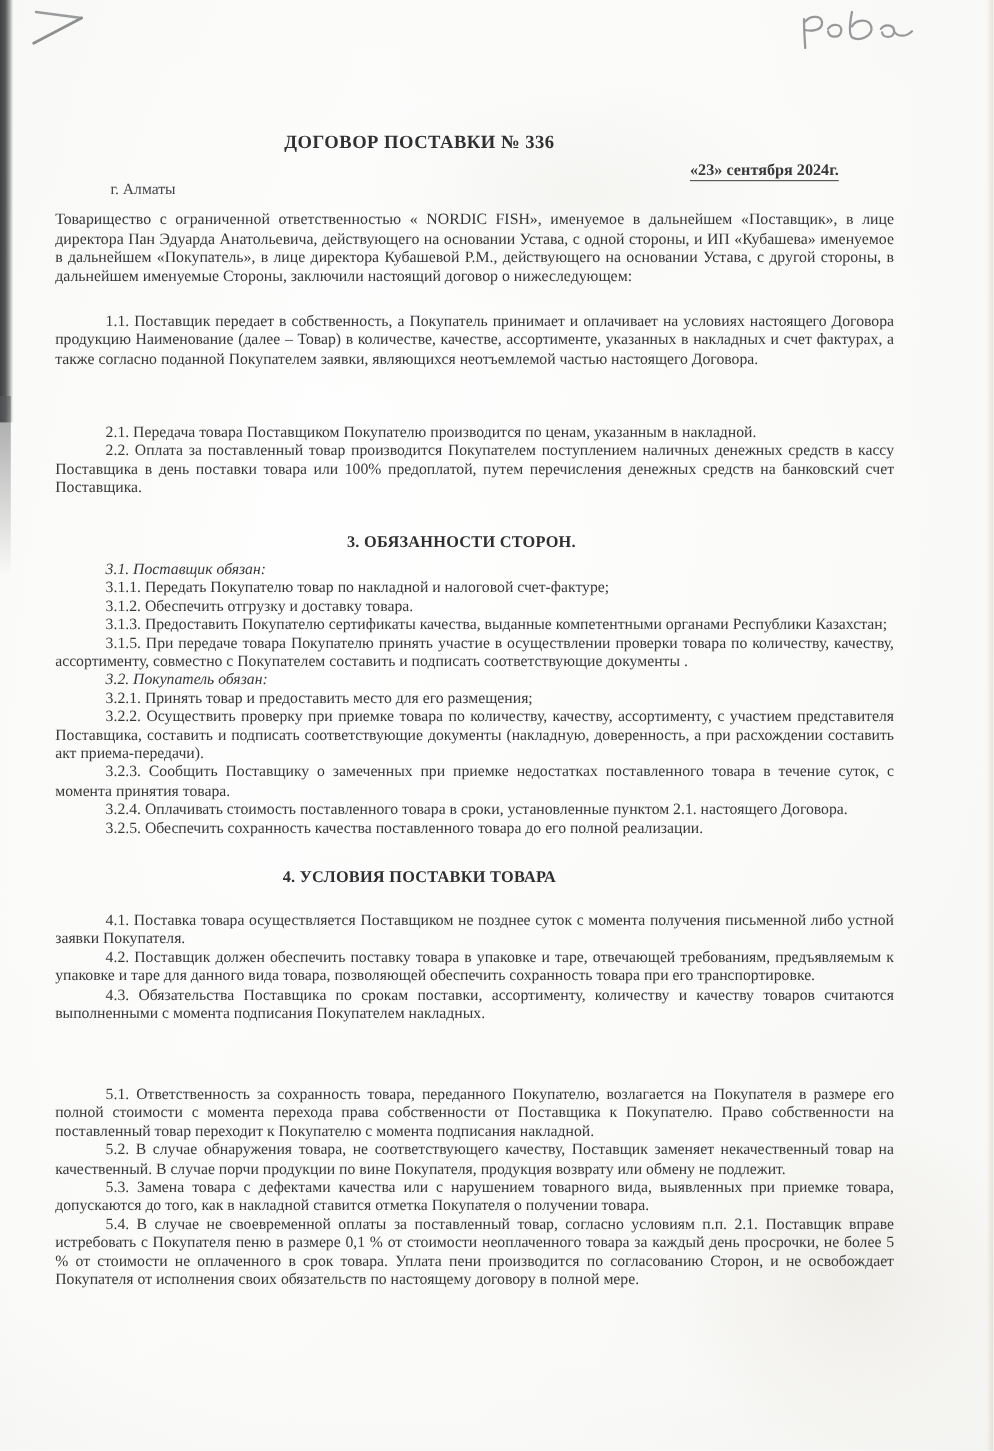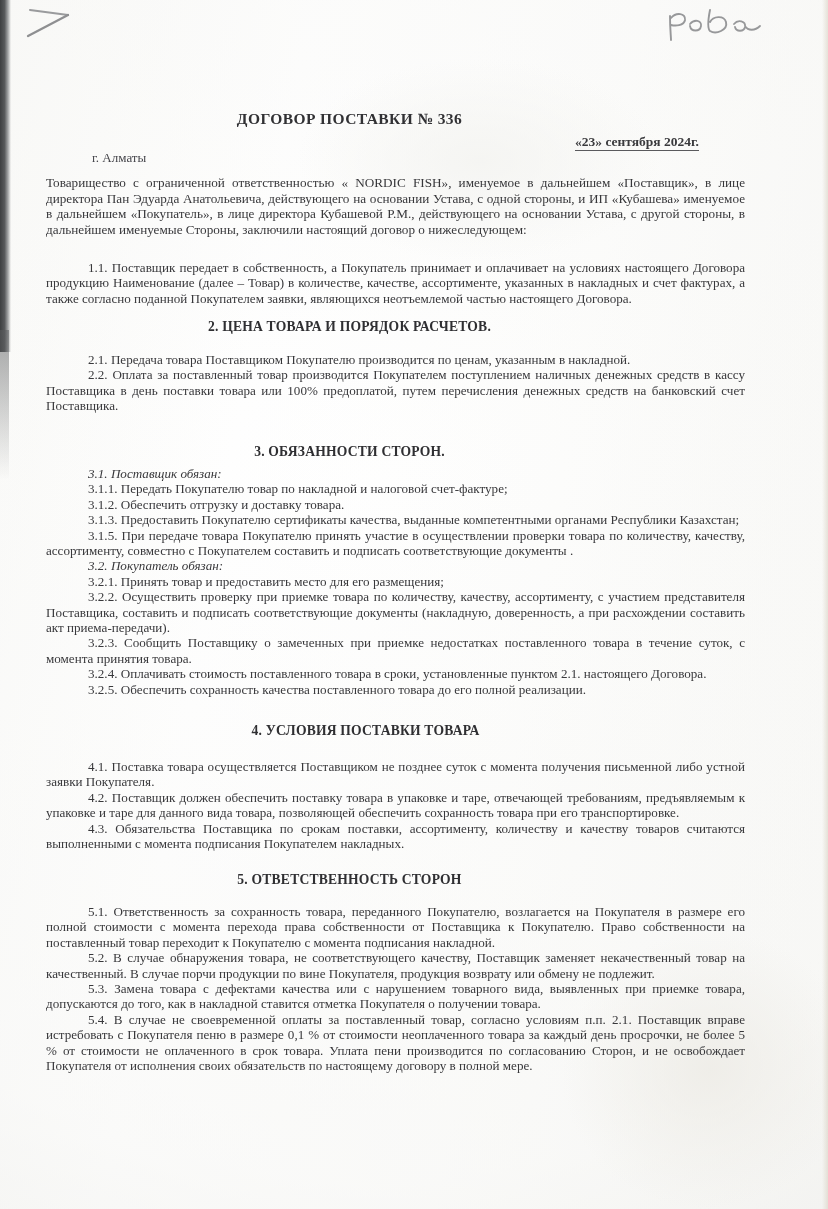--- a/index.html
+++ b/index.html
@@ -140,23 +140,23 @@
     margin: 0;
     text-indent: 42px;
   }
   .para p.it { font-style: italic; }
 
   
   #sec1-head   { top: 237px; }
   #sec1-body   { top: 260px; }
   #sec2-head   { top: 319px; }
   #sec2-body   { top: 352px; }
-  #sec3-head   { top: 444px; }
+  #sec3-head   { top: 444px; padding-left: 35px; }
   #sec3-body   { top: 466px; }
-  #sec4-head   { top: 723px; padding-left: 16px; }
+  #sec4-head   { top: 723px; }
   #sec4-body   { top: 759px; }
   #sec5-head   { top: 872px; }
   #sec5-body   { top: 904px; }
 
   
   #doc {
     filter: blur(.18px);
   }
 </style>
 </head>
@@ -193,21 +193,20 @@
   </div>
 
   <div class="row doc-city">г. Алматы</div>
 
   <div class="row preamble">Товарищество с ограниченной  ответственностью « NORDIC FISH», именуемое в дальнейшем  «Поставщик»,  в лице директора  Пан Эдуарда Анатольевича, действующего на основании Устава, с одной стороны, и  ИП «Кубашева»  именуемое в дальнейшем «Покупатель», в лице директора  Кубашевой Р.М., действующего на основании Устава, с другой стороны, в дальнейшем именуемые Стороны, заключили настоящий договор о нижеследующем:</div>
 
   <div class="row para" id="sec1-body">
     <p>1.1. Поставщик передает в собственность, а Покупатель принимает и оплачивает на условиях настоящего Договора продукцию Наименование (далее – Товар) в количестве, качестве, ассортименте, указанных в накладных и счет фактурах, а также согласно поданной Покупателем заявки, являющихся неотъемлемой частью настоящего Договора.</p>
   </div>
 
-  <div class="row section-head" id="sec2-head">2. ЦЕНА ТОВАРА И ПОРЯДОК РАСЧЕТОВ.</div>
   <div class="row para" id="sec2-body">
     <p>2.1. Передача товара  Поставщиком Покупателю производится по ценам, указанным в накладной.</p>
     <p>2.2. Оплата за поставленный  товар производится Покупателем поступлением наличных денежных средств в кассу Поставщика в день поставки товара или 100% предоплатой, путем перечисления денежных средств на банковский счет Поставщика.</p>
   </div>
 
   <div class="row section-head" id="sec3-head">3. ОБЯЗАННОСТИ СТОРОН.</div>
   <div class="row para" id="sec3-body">
     <p class="it">3.1. Поставщик обязан:</p>
     <p>3.1.1. Передать Покупателю товар по  накладной и налоговой счет-фактуре;</p>
     <p>3.1.2. Обеспечить отгрузку и доставку товара.</p>
@@ -221,21 +220,20 @@
     <p>3.2.5. Обеспечить сохранность качества  поставленного товара до его полной реализации.</p>
   </div>
 
   <div class="row section-head" id="sec4-head">4. УСЛОВИЯ ПОСТАВКИ ТОВАРА</div>
   <div class="row para" id="sec4-body">
     <p>4.1. Поставка товара осуществляется  Поставщиком не позднее суток с момента получения письменной либо устной заявки Покупателя.</p>
     <p>4.2.  Поставщик должен обеспечить поставку товара в упаковке и таре, отвечающей требованиям, предъявляемым к упаковке и таре для данного вида товара, позволяющей обеспечить сохранность товара при его транспортировке.</p>
     <p>4.3.  Обязательства   Поставщика по срокам поставки, ассортименту, количеству и качеству товаров считаются выполненными с момента подписания Покупателем накладных.</p>
   </div>
 
-  <div class="row section-head" id="sec5-head">5. ОТВЕТСТВЕННОСТЬ СТОРОН</div>
   <div class="row para" id="sec5-body">
     <p>5.1. Ответственность за сохранность товара, переданного Покупателю, возлагается на Покупателя в размере его полной стоимости с момента перехода права собственности от  Поставщика к Покупателю. Право собственности на поставленный  товар переходит к Покупателю с момента подписания накладной.</p>
     <p>5.2. В случае обнаружения товара, не соответствующего качеству,  Поставщик заменяет некачественный товар на качественный. В случае порчи продукции по вине Покупателя, продукция возврату или обмену не подлежит.</p>
     <p>5.3. Замена товара с дефектами качества или с нарушением товарного вида, выявленных при приемке товара, допускаются до того, как в накладной ставится отметка Покупателя о получении товара.</p>
     <p>5.4. В случае не своевременной оплаты за поставленный товар, согласно условиям п.п. 2.1.  Поставщик вправе истребовать с Покупателя пеню в размере 0,1 % от стоимости неоплаченного товара за каждый день просрочки, не более 5 % от стоимости не оплаченного в срок товара. Уплата пени производится по согласованию Сторон, и не освобождает Покупателя от исполнения своих обязательств по настоящему договору в полной мере.</p>
   </div>
 
 </div>
 
 </body></html>

